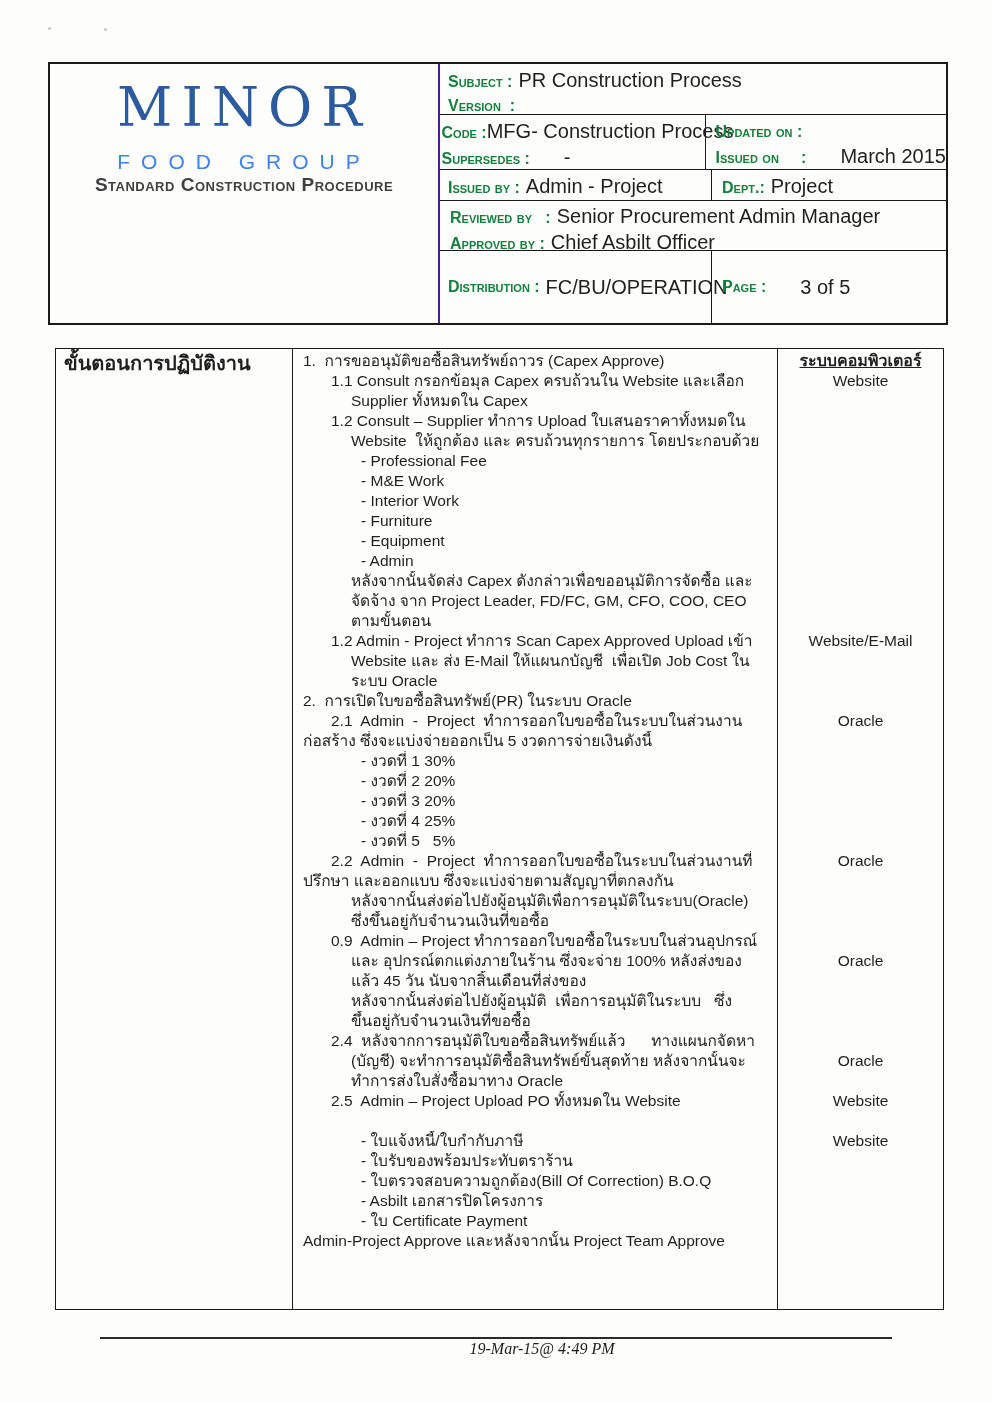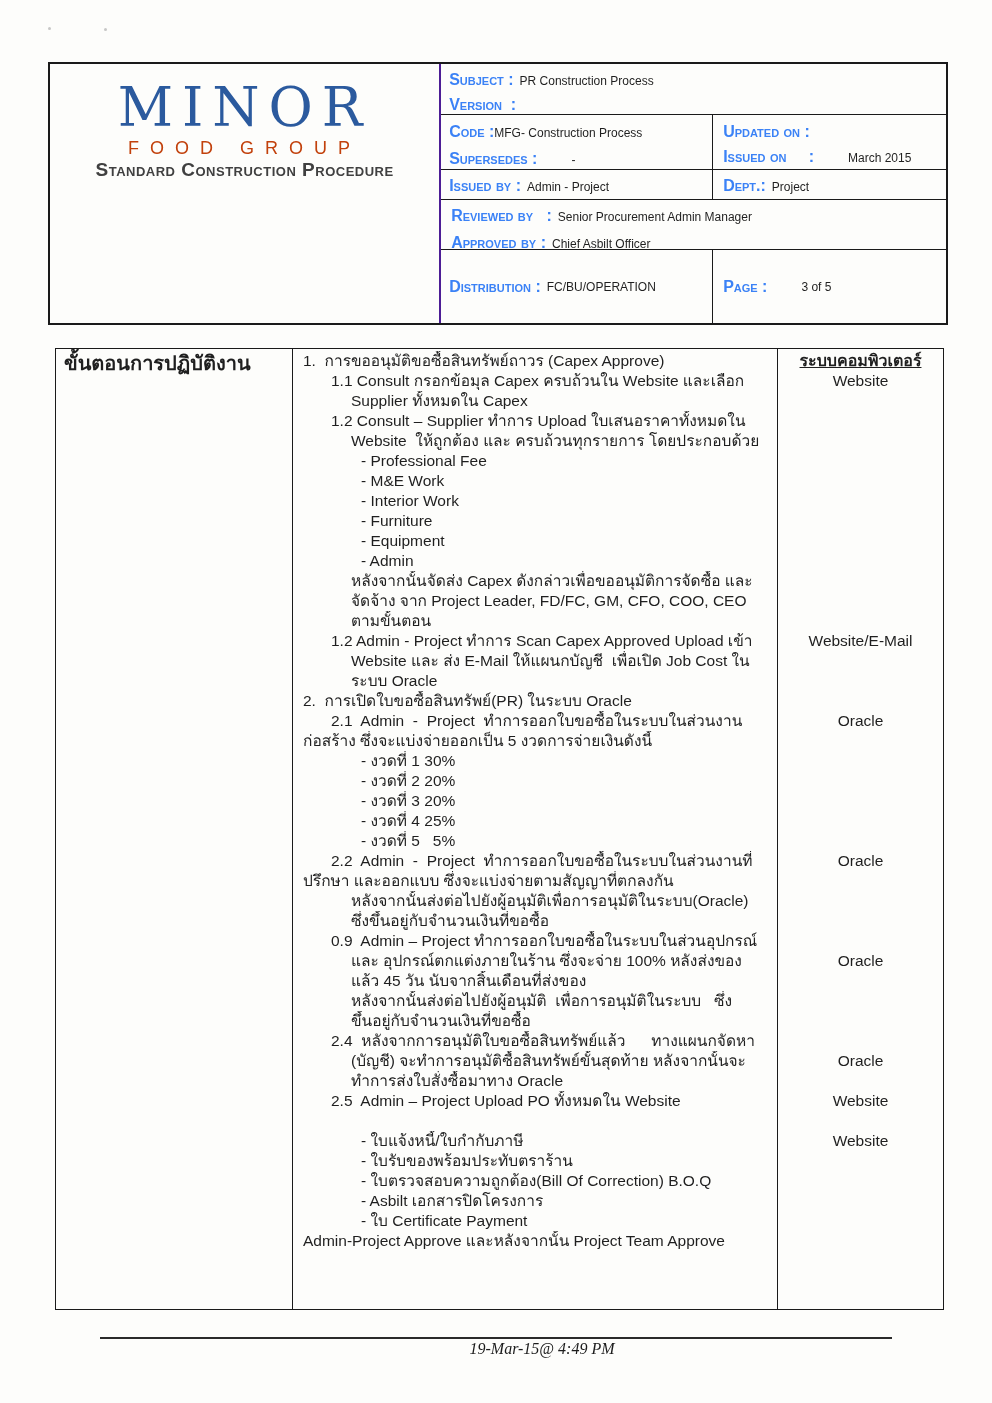--- a/index.html
+++ b/index.html
@@ -17,41 +17,41 @@
     position:absolute; left:48px; top:62px; width:900px; height:263px;
     border:2px solid #1a1a1a; display:flex;
   }
   .h-left { width:392px; border-right:2px solid #4c1d95; display:flex; flex-direction:column; align-items:center; }
   .logo { margin-top:16px; text-align:center; }
   .logo-line1 {
     font-family:"DejaVu Serif","Liberation Serif",serif;
     font-size:54px; line-height:56px; letter-spacing:9px; color:#2b5a9e; font-weight:400;
   }
   .logo-line2 {
-    font-size:18px; letter-spacing:11px; color:#c2410c; margin-top:2px; font-weight:400;
+    font-size:21px; letter-spacing:11px; color:#3b82f6; margin-top:14px; font-weight:400;
   }
   .doc-title {
     font-variant:small-caps; font-weight:700; font-size:19px; color:#404040;
     letter-spacing:.5px; white-space:pre;
   }
   .h-right { width:506px; display:flex; flex-direction:column; }
   .h-row { border-bottom:1.5px solid #1a1a1a; }
   .h-row:last-child { border-bottom:none; }
   .h-row1 { height:51px; padding:4px 0 0 8px; }
   .h-row2 { height:55px; display:flex;justify-content:flex-end; }
   .h-row3 { height:31px; display:flex; }
   .h-row4 { height:50px; padding:3px 0 0 10px; }
   .h-row5 { height:74px; display:flex; }
   .h-subL { width:272px; border-right:1.5px solid #1a1a1a; padding:4px 0 0 8px; }
   .h-subR { flex:1; padding:4px 0 0 10px; }
   .h-line { display:flex; align-items:baseline; line-height:24px; font-size:15px; }
   .h-row2 .h-line, .h-row4 .h-line { line-height:25px; }
   .h-row5 .h-subL, .h-row5 .h-subR { display:flex; align-items:center; padding-top:0; }
-  .hlabel { font-variant:small-caps; font-weight:700; font-size:16px; white-space:pre; color:#3b82f6; }
-  .hval { margin-left:6px; font-size:12px; white-space:pre; }
+  .hlabel { font-variant:small-caps; font-weight:700; font-size:16px; white-space:pre; color:#15803d; }
+  .hval { margin-left:6px; font-size:20px; white-space:pre; }
   .hval.gap-big { margin-left:34px; }
   .hval.gap-none { margin-left:0; }
 
   
   .body-table {
     position:absolute; left:55px; top:348px; width:889px; height:962px;
     border:1.5px solid #1a1a1a; display:flex;
   }
   .bt-col1 { width:237px; border-right:1.5px solid #1a1a1a; padding:3px 8px 0 8px; }
   .col1-header { font-weight:700; font-size:20px; line-height:22px; }

